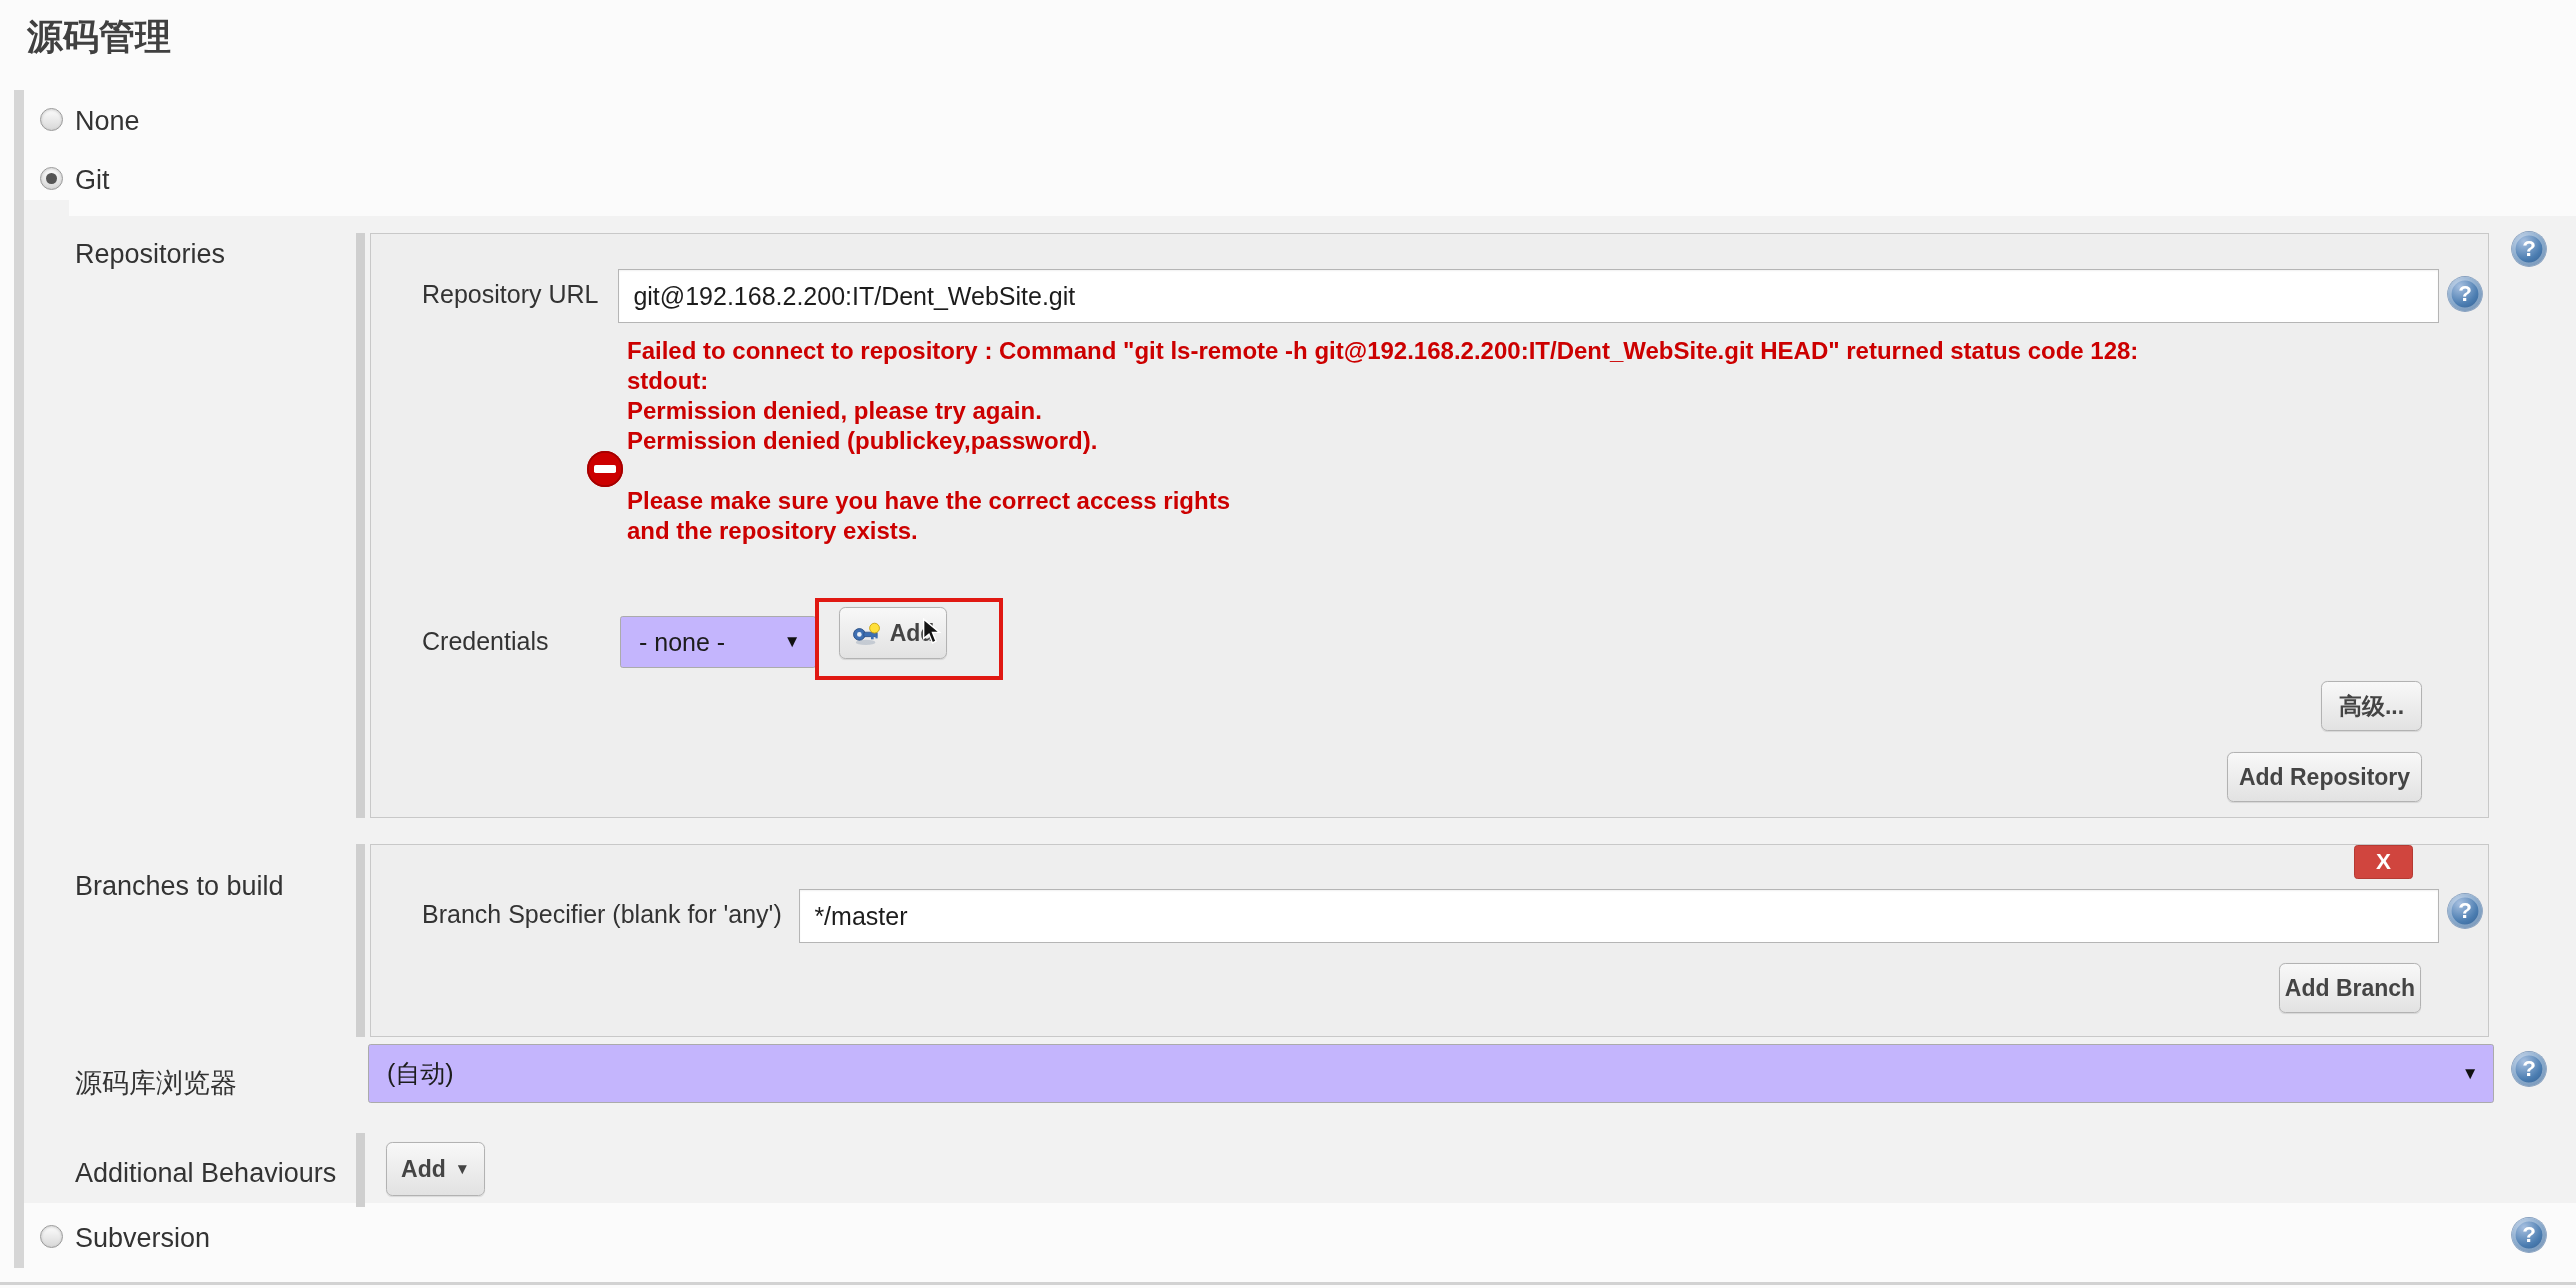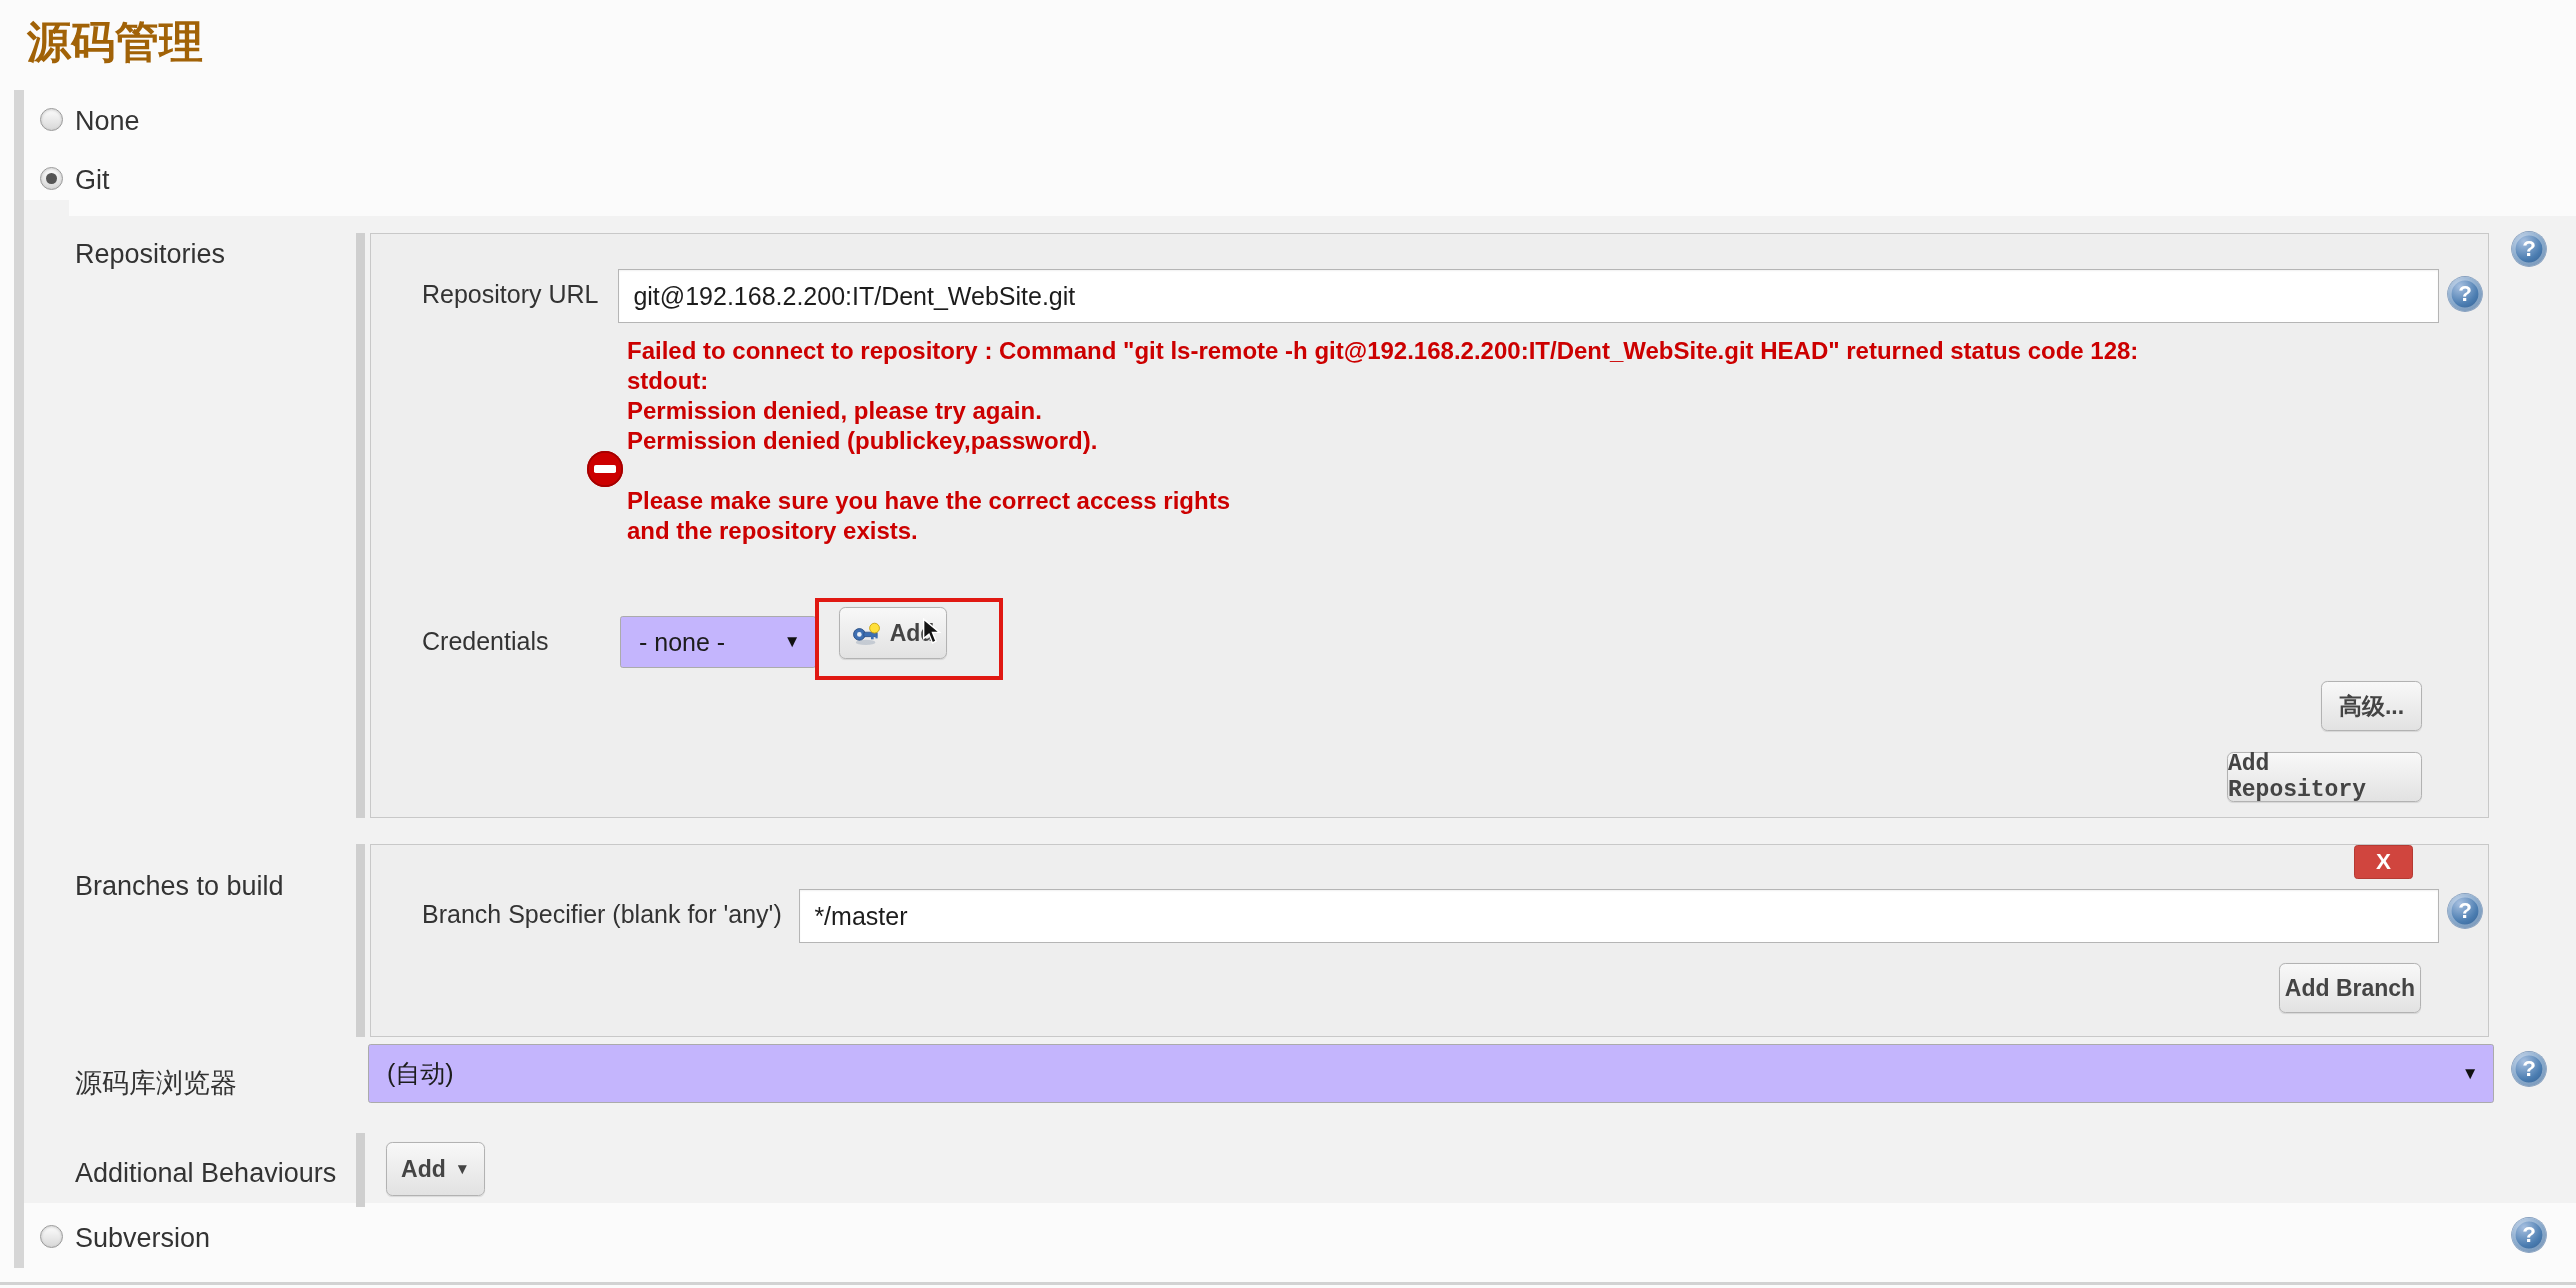--- a/index.html
+++ b/index.html
@@ -1,18 +1,18 @@
 <!DOCTYPE html>
 <html style="font-size:14.4px"><head>
 <meta charset="utf-8">
 <style>
   html,body{margin:0;padding:0;width:2576px;height:1288px;overflow:hidden;
     background:#fbfbfb;font-family:"Liberation Sans", sans-serif;}
   .abs{position:absolute;}
-  .page-title{left:27px;top:12.6px;font-size:44px;font-weight:bold;color:#a16207;}
+  .page-title{left:27px;top:12.6px;font-size:36px;font-weight:bold;color:#404040;}
   .seclabel{font-size:27px;color:#333;}
   .flabel{font-size:25px;color:#333;}
   .indent-bar{left:13.5px;top:90px;width:10.8px;height:1178px;background:#d6d6d6;}
   .git-section{left:24px;top:216px;width:2552px;height:987px;background:#f2f2f2;}
   .section-step{left:24px;top:200px;width:45px;height:16px;background:#f2f2f2;}
   .dragbar{width:9px;background:#cfcfcf;}
   .panel{background:#eeeeee;border:0.9px solid #c8c8c8;box-sizing:border-box;}
   .radio{width:23px;height:23px;border-radius:50%;background:linear-gradient(#fdfdfd,#d8d8d8);
     border:0.9px solid #999;box-shadow:inset 0 0.9px 2.7px rgba(0,0,0,.18);box-sizing:border-box;}
   .radio.checked::after{content:"";position:absolute;left:5.4px;top:5.4px;width:10.8px;height:10.8px;
@@ -94,21 +94,21 @@
   <span>Add</span>
 </div>
 <span class="abs" style="left:921px;top:618px;">
   <svg width="23" height="27" viewBox="0 0 26 30">
     <polygon points="3,1 3,23 9,18 13,28 17,26 13,16 21,16" fill="#141414" stroke="#ffffff" stroke-width="1.6"></polygon>
   </svg>
 </span>
 <div class="abs annotation" style="left:815px;top:598px;width:180px;height:74px;"></div>
 
 <div class="abs btn" style="left:2321px;top:681px;width:101px;height:50px;">高级...</div>
-<div class="abs btn" style="left:2227px;top:752px;width:195px;height:50px;font-family:Liberation Mono, monospace;">Add Repository</div>
+<div class="abs btn" style="left:2227px;top:752px;width:195px;height:50px;">Add Repository</div>
 
 <div class="abs seclabel" style="left:75px;top:871px;">Branches to build</div>
 <div class="abs dragbar" style="left:356px;top:844px;height:193px;"></div>
 <div class="abs panel" style="left:370px;top:844px;width:2119px;height:193px;"></div>
 <div class="abs xbtn" style="left:2354px;top:845px;width:59px;height:34px;">X</div>
 <div class="abs flabel" style="left:422px;top:900px;">Branch Specifier (blank for 'any')</div>
 <input class="abs tinput" style="left: 799px; top: 889px; width: 1640px; height: 54px;" value="*/master">
 <div class="abs help" style="left:2448px;top:894px;">?</div>
 <div class="abs btn" style="left:2279px;top:963px;width:142px;height:50px;">Add Branch</div>
 

